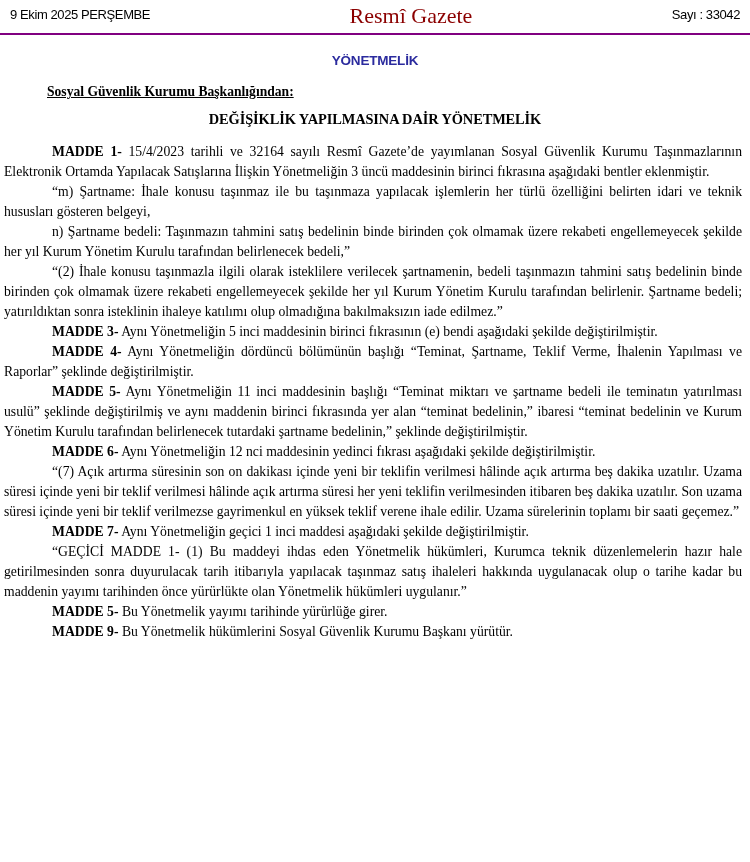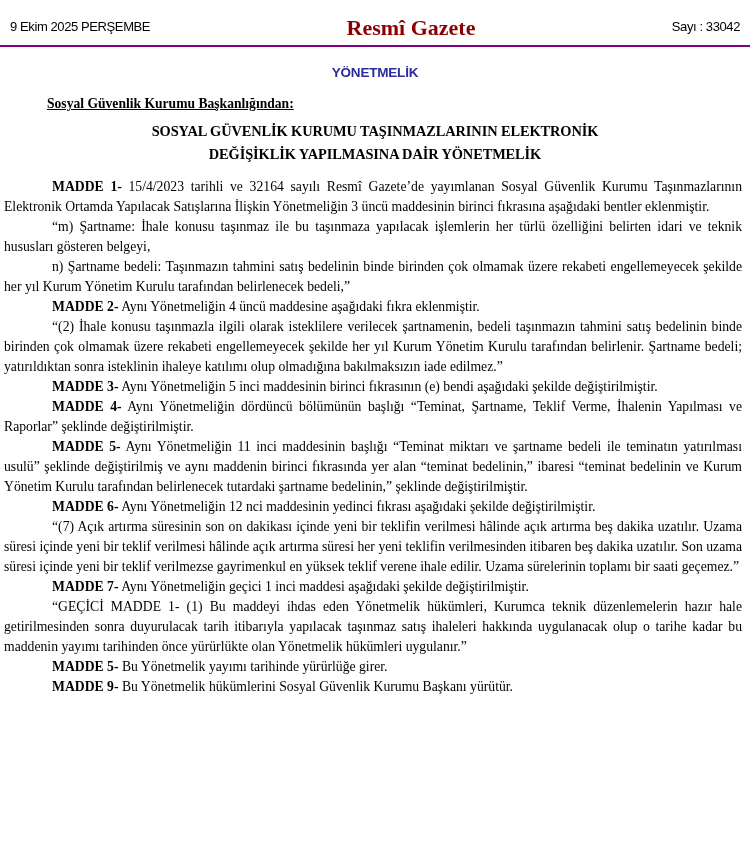--- a/index.html
+++ b/index.html
@@ -14,35 +14,35 @@
     background: #ffffff;
     color: #000000;
     font-family: "Liberation Serif", serif;
     overflow: hidden;
   }
   
   .masthead {
     display: flex;
     justify-content: space-between;
     align-items: flex-start;
-    padding: 16px 10px 0 10px;
+    padding: 4px 10px 0 10px;
     height: 26px;
   }
   .masthead .date,
   .masthead .issue-no {
     font-family: "Liberation Sans", sans-serif;
     font-size: 13px;
     letter-spacing: -0.4px;
     padding-top: 3px;
     white-space: nowrap;
   }
   .gazette-title {
     font-family: "Liberation Serif", serif;
     font-size: 22px;
-    font-weight: bold;
+    font-weight: normal;
     color: #8B0000;
     line-height: 24px;
     white-space: nowrap;
   }
   .rule {
     height: 2px;
     background: #800080;
     width: 100%;
     margin-top: 3px;
   }
@@ -100,29 +100,27 @@
     <div class="issue-no">Sayı : 33042</div>
   </header>
 
   <div class="rule"></div>
 
   <div class="section-label">YÖNETMELİK</div>
 
   <div class="from-line">Sosyal Güvenlik Kurumu Başkanlığından:</div>
 
   <div class="doc-title">
-    <div>SOSYAL GÜVENLİK KURUMU TAŞINMAZLARININ ELEKTRONİK</div>
     <div>DEĞİŞİKLİK YAPILMASINA DAİR YÖNETMELİK</div>
   </div>
 
   <main class="body-text">
     <p><b class="lead">MADDE 1-</b><span> 15/4/2023 tarihli ve 32164 sayılı Resmî Gazete’de yayımlanan Sosyal Güvenlik Kurumu Taşınmazlarının Elektronik Ortamda Yapılacak Satışlarına İlişkin Yönetmeliğin 3 üncü maddesinin birinci fıkrasına aşağıdaki bentler eklenmiştir.</span></p>
     <p><b class="lead"></b><span>“m) Şartname: İhale konusu taşınmaz ile bu taşınmaza yapılacak işlemlerin her türlü özelliğini belirten idari ve teknik hususları gösteren belgeyi,</span></p>
     <p><b class="lead"></b><span>n) Şartname bedeli: Taşınmazın tahmini satış bedelinin binde birinden çok olmamak üzere rekabeti engellemeyecek şekilde her yıl Kurum Yönetim Kurulu tarafından belirlenecek bedeli,”</span></p>
-    <p><b class="lead">MADDE 2-</b><span> Aynı Yönetmeliğin 4 üncü maddesine aşağıdaki fıkra eklenmiştir.</span></p>
     <p><b class="lead"></b><span>“(2) İhale konusu taşınmazla ilgili olarak isteklilere verilecek şartnamenin, bedeli taşınmazın tahmini satış bedelinin binde birinden çok olmamak üzere rekabeti engellemeyecek şekilde her yıl Kurum Yönetim Kurulu tarafından belirlenir. Şartname bedeli; yatırıldıktan sonra isteklinin ihaleye katılımı olup olmadığına bakılmaksızın iade edilmez.”</span></p>
     <p><b class="lead">MADDE 3-</b><span> Aynı Yönetmeliğin 5 inci maddesinin birinci fıkrasının (e) bendi aşağıdaki şekilde değiştirilmiştir.</span></p>
     <p><b class="lead">MADDE 4-</b><span> Aynı Yönetmeliğin dördüncü bölümünün başlığı “Teminat, Şartname, Teklif Verme, İhalenin Yapılması ve Raporlar” şeklinde değiştirilmiştir.</span></p>
     <p><b class="lead">MADDE 5-</b><span> Aynı Yönetmeliğin 11 inci maddesinin başlığı “Teminat miktarı ve şartname bedeli ile teminatın yatırılması usulü” şeklinde değiştirilmiş ve aynı maddenin birinci fıkrasında yer alan “teminat bedelinin,” ibaresi “teminat bedelinin ve Kurum Yönetim Kurulu tarafından belirlenecek tutardaki şartname bedelinin,” şeklinde değiştirilmiştir.</span></p>
     <p><b class="lead">MADDE 6-</b><span> Aynı Yönetmeliğin 12 nci maddesinin yedinci fıkrası aşağıdaki şekilde değiştirilmiştir.</span></p>
     <p><b class="lead"></b><span>“(7) Açık artırma süresinin son on dakikası içinde yeni bir teklifin verilmesi hâlinde açık artırma beş dakika uzatılır. Uzama süresi içinde yeni bir teklif verilmesi hâlinde açık artırma süresi her yeni teklifin verilmesinden itibaren beş dakika uzatılır. Son uzama süresi içinde yeni bir teklif verilmezse gayrimenkul en yüksek teklif verene ihale edilir. Uzama sürelerinin toplamı bir saati geçemez.”</span></p>
     <p><b class="lead">MADDE 7-</b><span> Aynı Yönetmeliğin geçici 1 inci maddesi aşağıdaki şekilde değiştirilmiştir.</span></p>
     <p><b class="lead"></b><span>“GEÇİCİ MADDE 1- (1) Bu maddeyi ihdas eden Yönetmelik hükümleri, Kurumca teknik düzenlemelerin hazır hale getirilmesinden sonra duyurulacak tarih itibarıyla yapılacak taşınmaz satış ihaleleri hakkında uygulanacak olup o tarihe kadar bu maddenin yayımı tarihinden önce yürürlükte olan Yönetmelik hükümleri uygulanır.”</span></p>
     <p><b class="lead">MADDE 5-</b><span> Bu Yönetmelik yayımı tarihinde yürürlüğe girer.</span></p>
     <p><b class="lead">MADDE 9-</b><span> Bu Yönetmelik hükümlerini Sosyal Güvenlik Kurumu Başkanı yürütür.</span></p>

